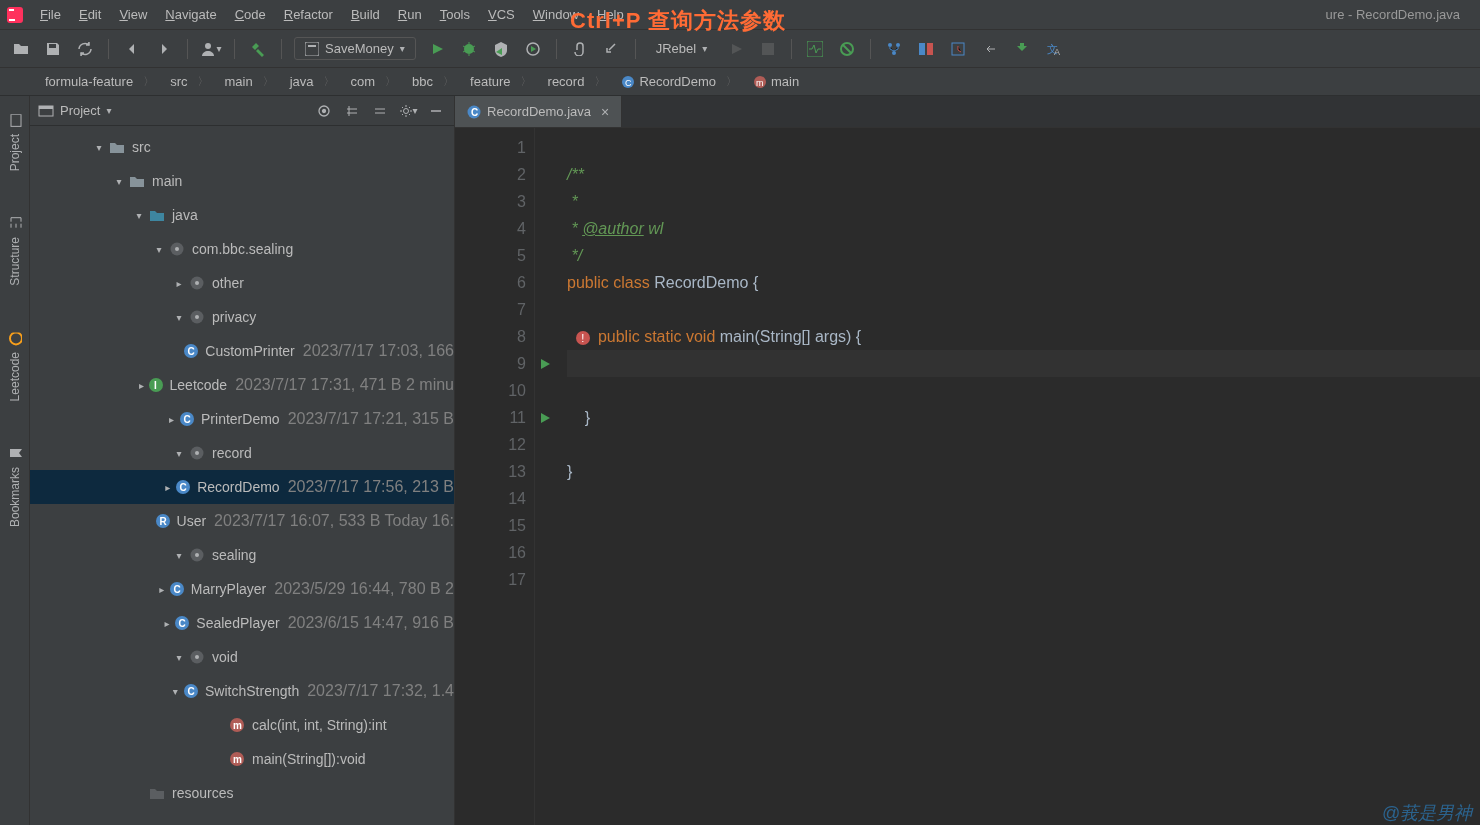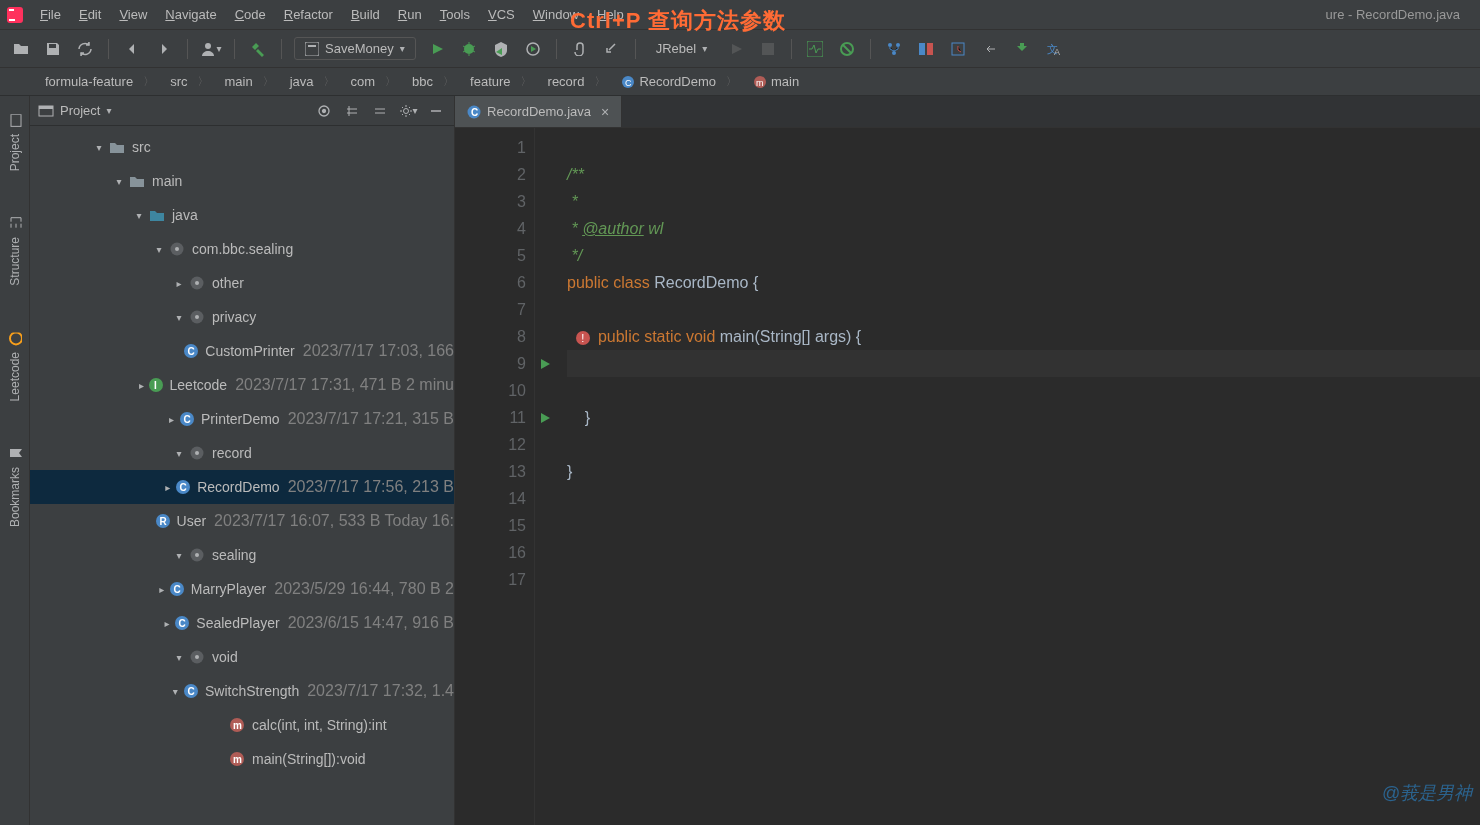--- a/index.html
+++ b/index.html
@@ -27,21 +27,21 @@
     --tab-active:#4e5254;
   }
   * { box-sizing:border-box; font-family:"Segoe UI",Arial,sans-serif; }
   body { margin:0; background:var(--bg-dark); color:var(--text); font-size:13px; width:1480px; height:825px; overflow:hidden; position:relative; }
   .menubar { display:flex; align-items:center; height:30px; padding:0 6px; background:var(--bg-dark); border-bottom:1px solid var(--border); gap:2px; position:relative; }
   .app-icon { width:18px; height:18px; display:flex; align-items:center; justify-content:center; margin-right:6px; }
   .menu-item { padding:4px 8px; color:var(--text); cursor:pointer; }
   .menu-item u { text-decoration:underline; }
   .win-title { position:absolute; right:20px; color:#999; font-size:13px; }
   .overlay-text { position:absolute; top:6px; left:570px; color:var(--red-overlay); font-size:22px; font-weight:600; letter-spacing:1px; z-index:50; }
-  .watermark { position:absolute; bottom:20px; right:8px; color:#2b7bb9; font-size:18px; opacity:.7; font-style:italic; z-index:50; }
+  .watermark { position:absolute; bottom:0; right:8px; color:#2b7bb9; font-size:18px; opacity:.7; font-style:italic; z-index:50; }
 
   .toolbar { display:flex; align-items:center; height:38px; padding:0 10px; background:var(--bg-dark); border-bottom:1px solid var(--border); gap:10px; }
   .tb-btn { width:22px; height:22px; display:flex; align-items:center; justify-content:center; color:#afb1b3; cursor:pointer; }
   .tb-sep { width:1px; height:20px; background:#555; margin:0 2px; }
   .run-config { display:flex; align-items:center; gap:6px; padding:3px 10px; background:#3c3f41; border:1px solid #555; border-radius:3px; color:var(--text); cursor:pointer; }
   .chev-down { font-size:10px; color:#afb1b3; }
   .jrebel { display:flex; align-items:center; gap:6px; color:var(--text); padding:3px 8px; cursor:pointer;}
 
   .navbar { display:flex; align-items:center; height:28px; padding:0 12px; background:var(--bg-dark); border-bottom:1px solid #2d2f30; gap:0; font-size:13px; }
   .crumb { padding:2px 8px; color:var(--text); cursor:pointer; position:relative; display:flex; align-items:center; gap:4px; }
@@ -569,20 +569,30 @@
         <div class="tree-row">
           <span class="tree-indent" style="width:180px"></span>
           <span class="tree-arrow"></span>
           <span class="tree-icon">
             <svg width="16" height="16">
               <circle cx="8" cy="8" r="7" fill="#b05c56"></circle>
               <text x="4" y="12" font-size="10" fill="#fff" font-weight="bold">m</text>
             </svg>
           </span>
           <span class="tree-label">main(String[]):void</span>
+        </div>
+        <div class="tree-row">
+          <span class="tree-indent" style="width:100px"></span>
+          <span class="tree-arrow"></span>
+          <span class="tree-icon">
+            <svg width="16" height="16">
+              <path fill="#5b5e61" d="M1 4h5l2 2h7v8H1z"></path>
+            </svg>
+          </span>
+          <span class="tree-label">resources</span>
         </div>
       </div>
   </div>
 
   <div class="editor">
     <div class="tabs">
       <div class="tab">
         <svg width="14" height="14">
             <circle cx="7" cy="7" r="6.5" fill="#4a88c7"></circle>
             <text x="4" y="11" font-size="10" fill="#fff" font-weight="bold">C</text>

